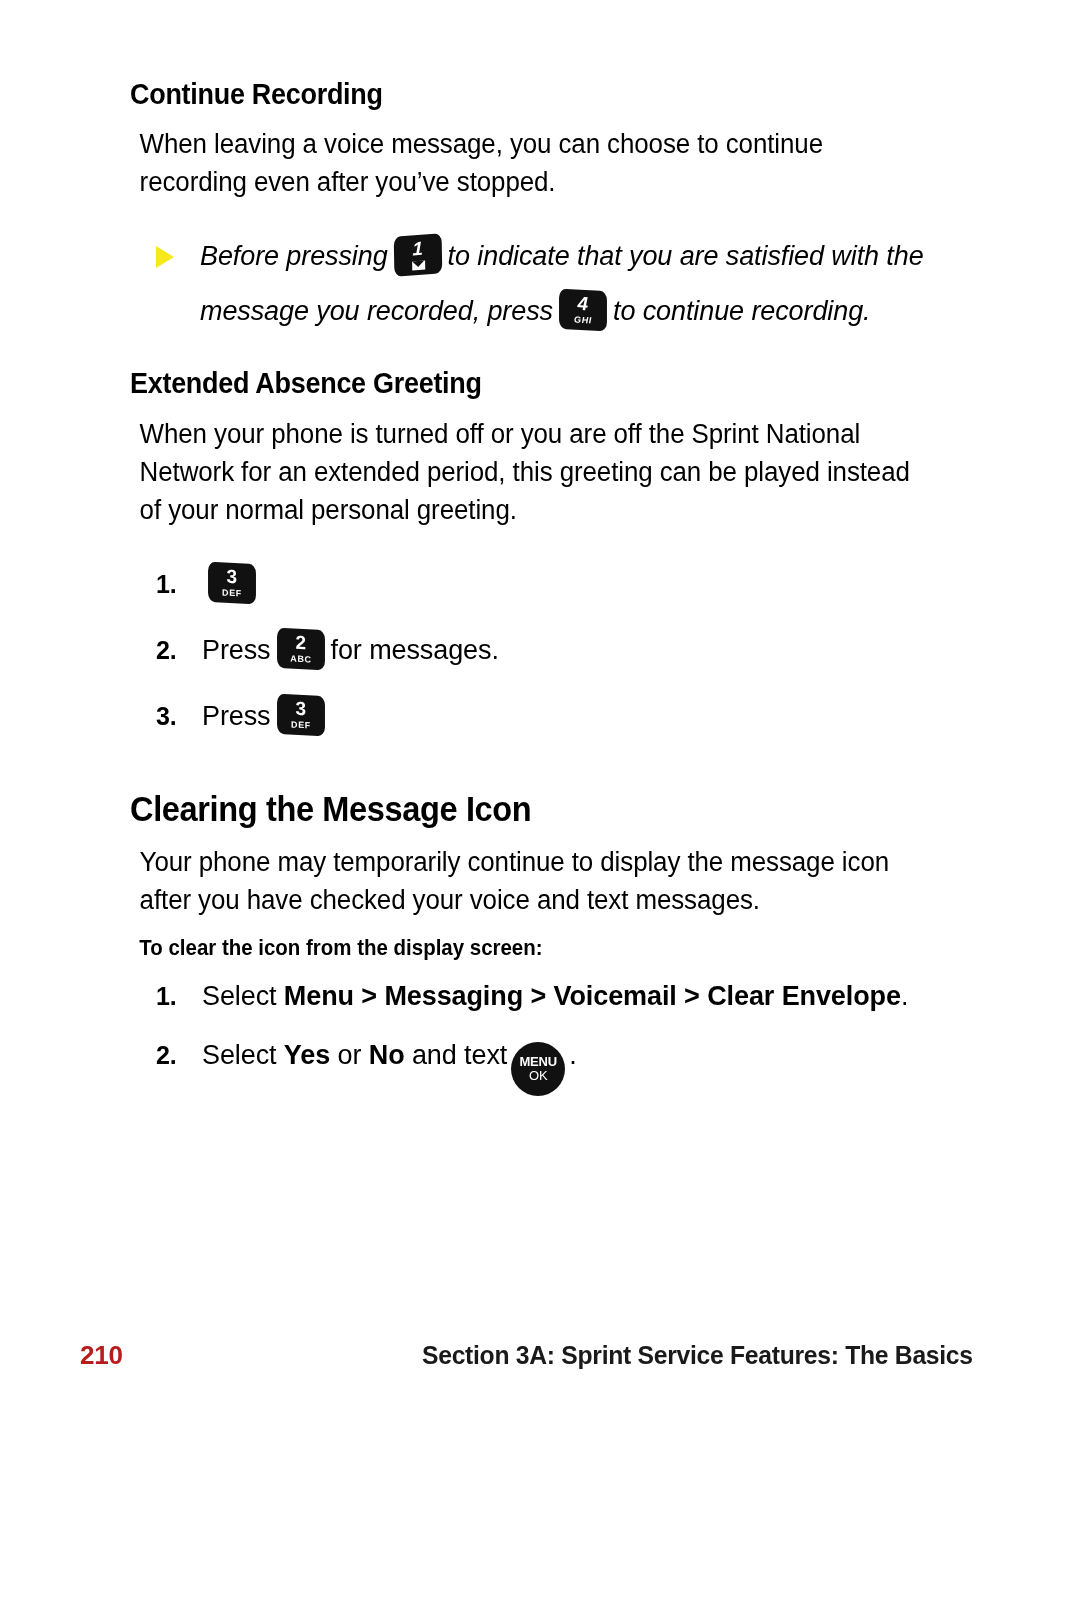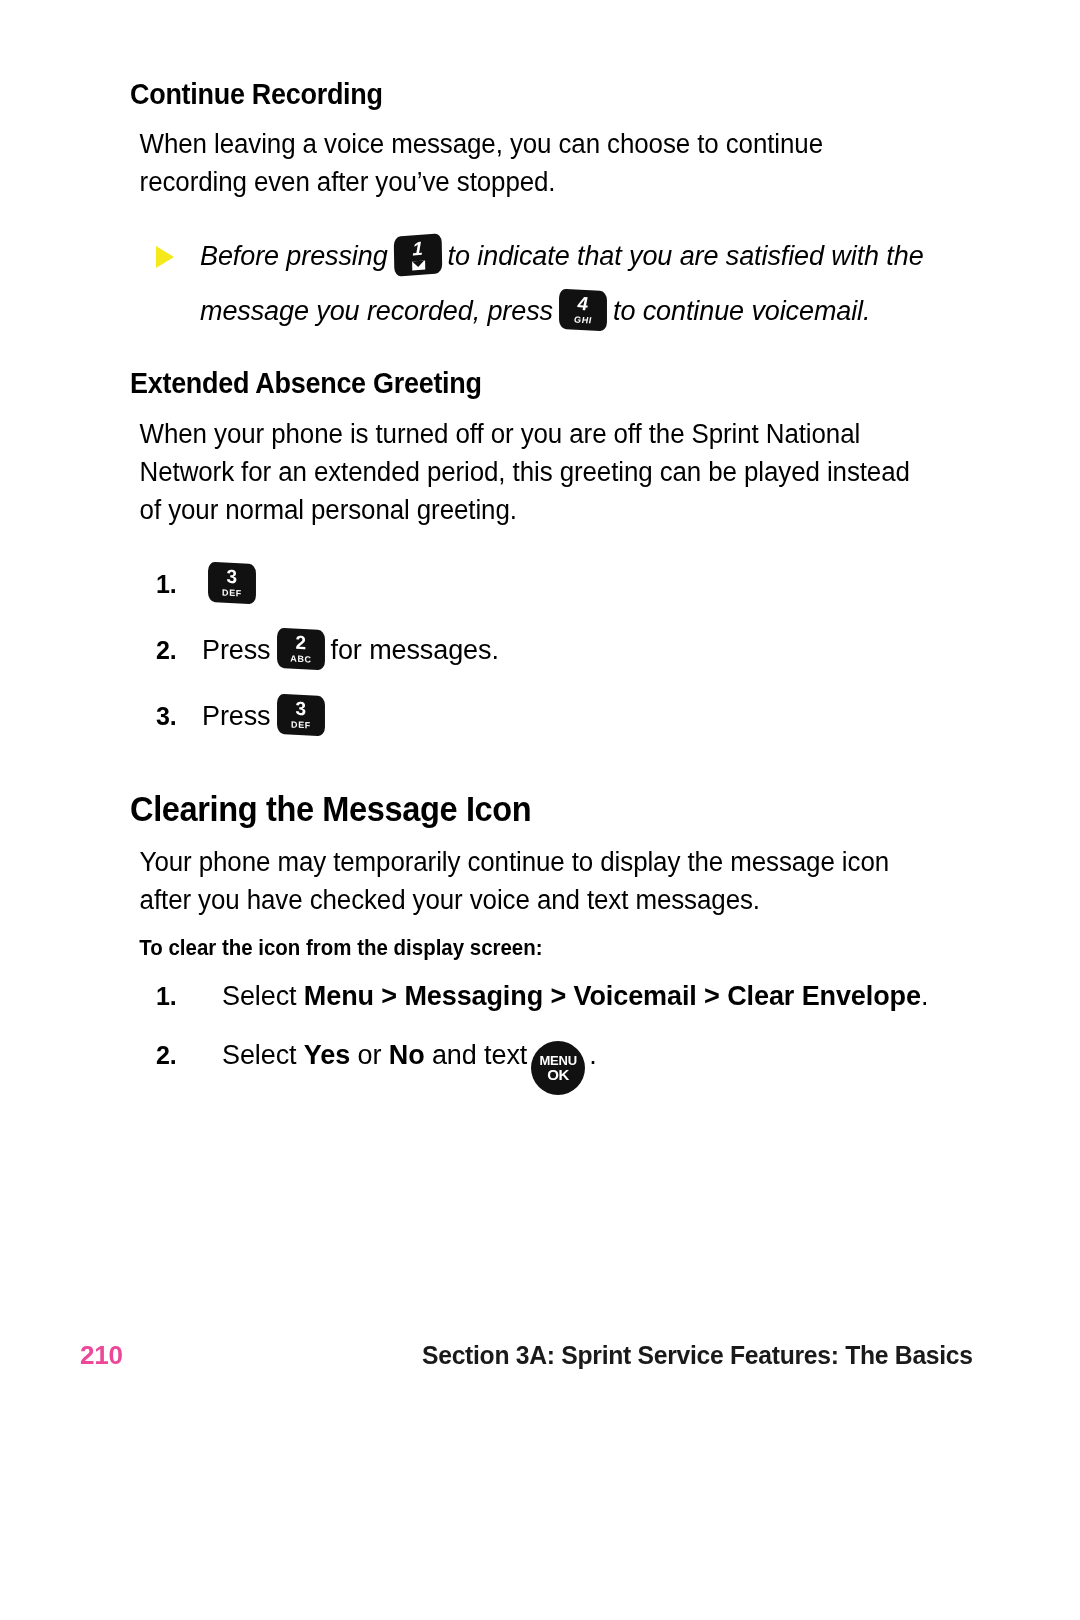--- a/index.html
+++ b/index.html
@@ -109,21 +109,21 @@
     min-width: 46px;
     flex: 0 0 auto;
     line-height: 54px;
     letter-spacing: -0.2px;
   }
   .num-text {
     font-size: 27px;
     line-height: 54px;
     letter-spacing: -0.1px;
   }
-  .num-text.tight { line-height: 47px; margin-left: 20px; }
+  .num-text.tight { line-height: 47px; }
   .num-row.tight .num-marker { line-height: 47px; }
 
   b, .b { font-weight: bold; }
 
   
   .key {
     display: inline-block;
     position: relative;
     width: 48px;
     height: 40px;
@@ -186,41 +186,41 @@
   }
   .menukey .m1 {
     display: block;
     font-size: 13px;
     font-weight: bold;
     line-height: 14px;
     letter-spacing: -0.2px;
   }
   .menukey .m2 {
     display: block;
-    font-size: 15px;
-    font-weight: bold;
+    font-size: 13px;
+    font-weight: normal;
     line-height: 14px;
     letter-spacing: -0.2px;
   }
 
   
   .footer {
     position: absolute;
     left: 0;
     bottom: 78px;
     width: 1080px;
     height: 34px;
   }
   .footer-page {
     position: absolute;
     left: 72px;
     top: 0;
     font-size: 26px;
     font-weight: bold;
-    color: #ec4899;
+    color: #b91c1c;
     letter-spacing: -0.2px;
   }
   .footer-section {
     position: absolute;
     right: 115px;
     top: 0;
     font-size: 26px;
     font-weight: bold;
     color: #1a1a1a;
     letter-spacing: -0.3px;
@@ -236,21 +236,21 @@
 
     <h2 class="h2">Continue Recording</h2>
 
     <p class="para">When leaving a voice message, you can choose to continue recording even after you’ve stopped.</p>
 
     <div class="spacer-sm"></div>
 
     <div class="bullet-row">
       <span class="arrow-bullet"></span>
       <span class="bullet-text">
-        <span>Before pressing</span><span class="key tilt-l"><span class="k-num">1</span><span class="k-env"></span></span><span>to indicate that you are satisfied with the message you recorded, press</span><span class="key tilt-r"><span class="k-num">4</span><span class="k-sub">GHI</span></span><span>to continue voicemail.</span>
+        <span>Before pressing</span><span class="key tilt-l"><span class="k-num">1</span><span class="k-env"></span></span><span>to indicate that you are satisfied with the message you recorded, press</span><span class="key tilt-r"><span class="k-num">4</span><span class="k-sub">GHI</span></span><span>to continue recording.</span>
       </span>
     </div>
 
     <div class="spacer-md"></div>
 
     <h2 class="h2">Extended Absence Greeting</h2>
 
     <p class="para">When your phone is turned off or you are off the Sprint National Network for an extended period, this greeting can be played instead of your normal personal greeting.</p>
 
     <div class="spacer-sm"></div>

